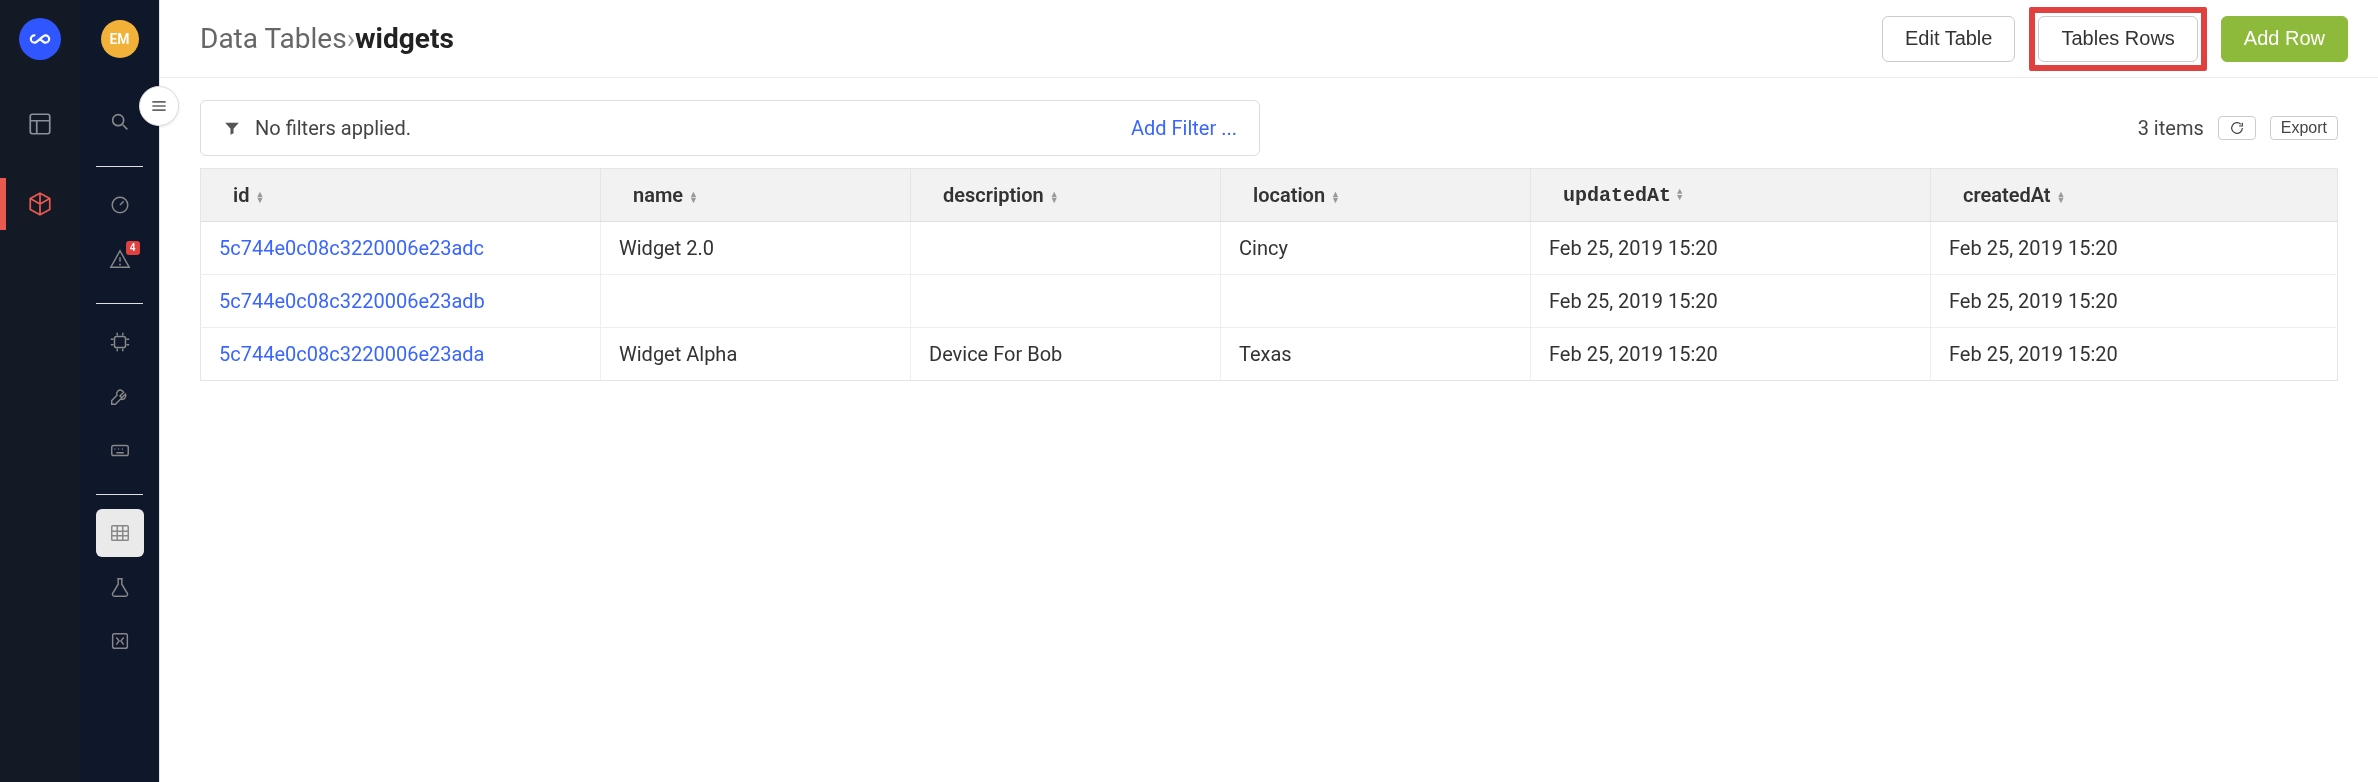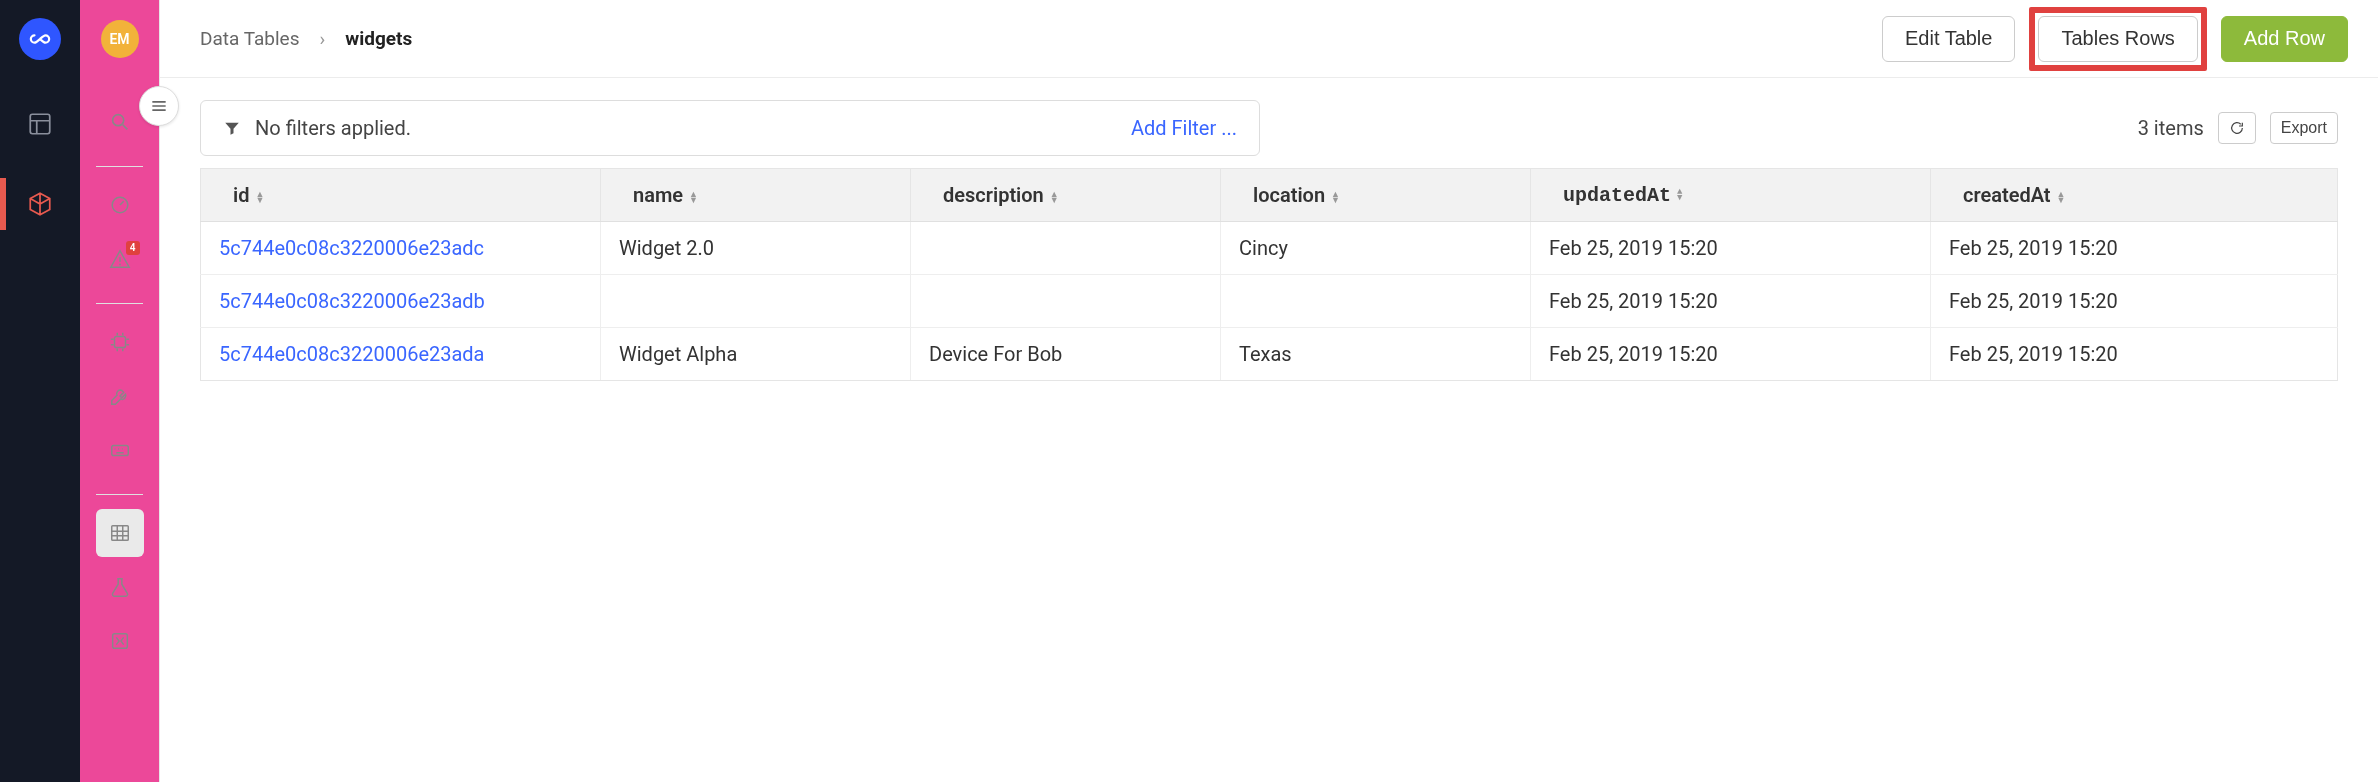--- a/index.html
+++ b/index.html
@@ -45,21 +45,21 @@
     position: absolute;
     left: -24px; top: -10px; bottom: -10px;
     width: 6px;
     background: #e85a4f;
   }
 
   
   .sidebar2 {
     width: 80px;
     flex: 0 0 80px;
-    background: #ec4899;
+    background: #0f172a;
     border-right: 1px solid #e6e6e6;
     display: flex;
     flex-direction: column;
     align-items: center;
     padding-top: 20px;
     position: relative;
   }
   .avatar {
     width: 38px; height: 38px;
     border-radius: 50%;
@@ -127,22 +127,22 @@
     height: 78px;
     border-bottom: 1px solid #ececec;
     display: flex;
     align-items: center;
     padding: 0 30px 0 40px;
     gap: 14px;
   }
   .breadcrumb {
     display: flex;
     align-items: flex-end;
-    gap: 20px;
-    font-size: 19px;
+    gap: 0;
+    font-size: 28px;
     color: #555;
   }
   .breadcrumb .crumb-link { color: #666; }
   .breadcrumb .sep { color: #999; }
   .breadcrumb .crumb-current { font-weight: 700; color: #222; }
   .topbar .spacer { flex: 1; }
   .btn {
     height: 46px;
     padding: 0 22px;
     border: 1px solid #ccc;
@@ -191,21 +191,21 @@
   .add-filter-link { color: #3a66ff; }
   .toolbar-right {
     margin-left: auto;
     display: flex;
     align-items: center;
     gap: 14px;
     font-size: 20px;
     color: #444;
   }
   .small-btn {
-    height: 32px;
+    height: 24px;
     min-width: 34px;
     padding: 4px 10px;
     border: 1px solid #ccc;
     border-radius: 4px;
     background: #fff;
     display: inline-flex;
     align-items: center;
     justify-content: center;
     font-size: 16px;
     color: #444;

